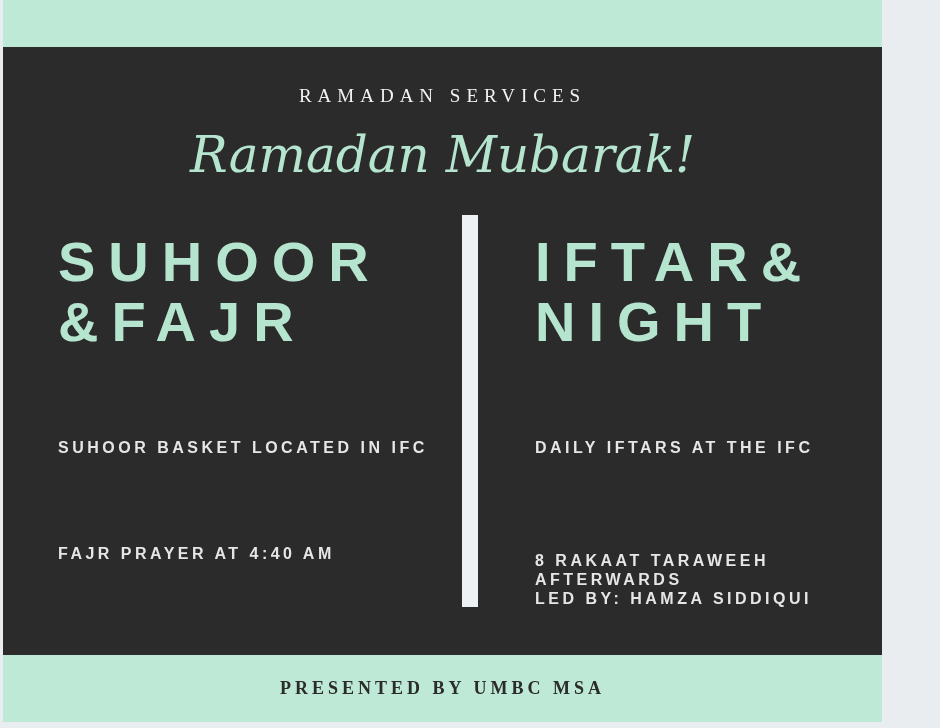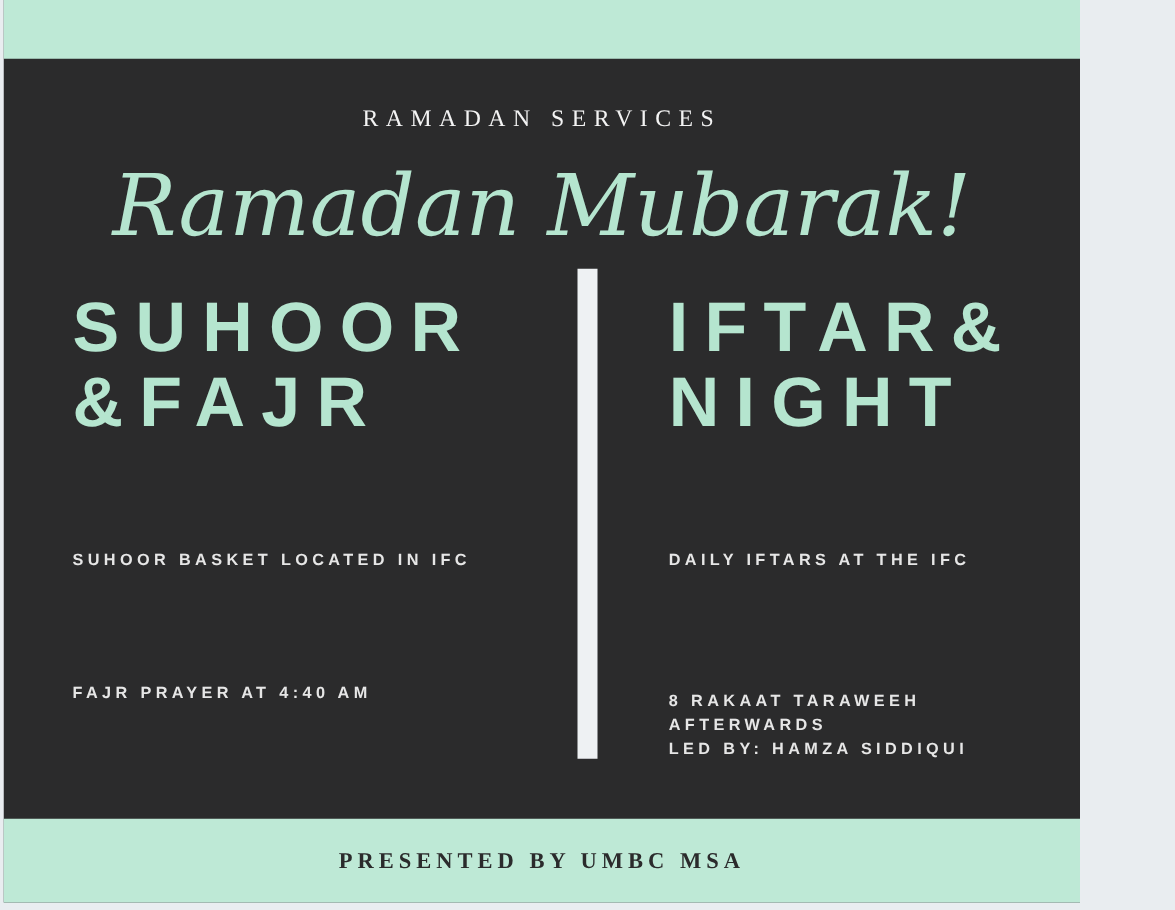--- a/index.html
+++ b/index.html
@@ -11,20 +11,21 @@
     font-family: "Liberation Sans", sans-serif;
     overflow: hidden;
   }
   .flyer {
     position: absolute;
     left: 3px;
     top: 0;
     width: 861px;
     height: 722px;
     background: #2b2b2c;
+    padding-left: 18px;
   }
   .band-top {
     position: absolute;
     left: 0; top: 0;
     width: 100%;
     height: 47px;
     background: #bee9d6;
   }
   .band-bottom {
     position: absolute;
@@ -46,21 +47,21 @@
     letter-spacing: 6px;
     color: #f3f3f3;
   }
   .script-title {
     position: absolute;
     left: 0; top: 126px;
     width: 100%;
     text-align: center;
     font-family: "DejaVu Serif", serif;
     font-style: italic;
-    font-size: 68px;
+    font-size: 50px;
     color: #b5e5cf;
   }
   .divider {
     position: absolute;
     left: 459px;
     top: 215px;
     width: 16px;
     height: 392px;
     background: #eef1f3;
   }
@@ -71,21 +72,21 @@
     font-weight: 600;
     letter-spacing: 13px;
     line-height: 60px;
     white-space: nowrap;
   }
   .col-title-left  { left: 55px;  top: 232px; }
   .col-title-right { left: 532px; top: 232px; }
   .body-item {
     position: absolute;
     color: #e6e6e6;
-    font-size: 13px;
+    font-size: 16px;
     font-weight: 600;
     letter-spacing: 3.5px;
     line-height: 19px;
     white-space: pre-wrap;
   }
   .footer-text {
     font-family: "Liberation Serif", "DejaVu Serif", serif;
     font-size: 18px;
     font-weight: 600;
     letter-spacing: 4px;

